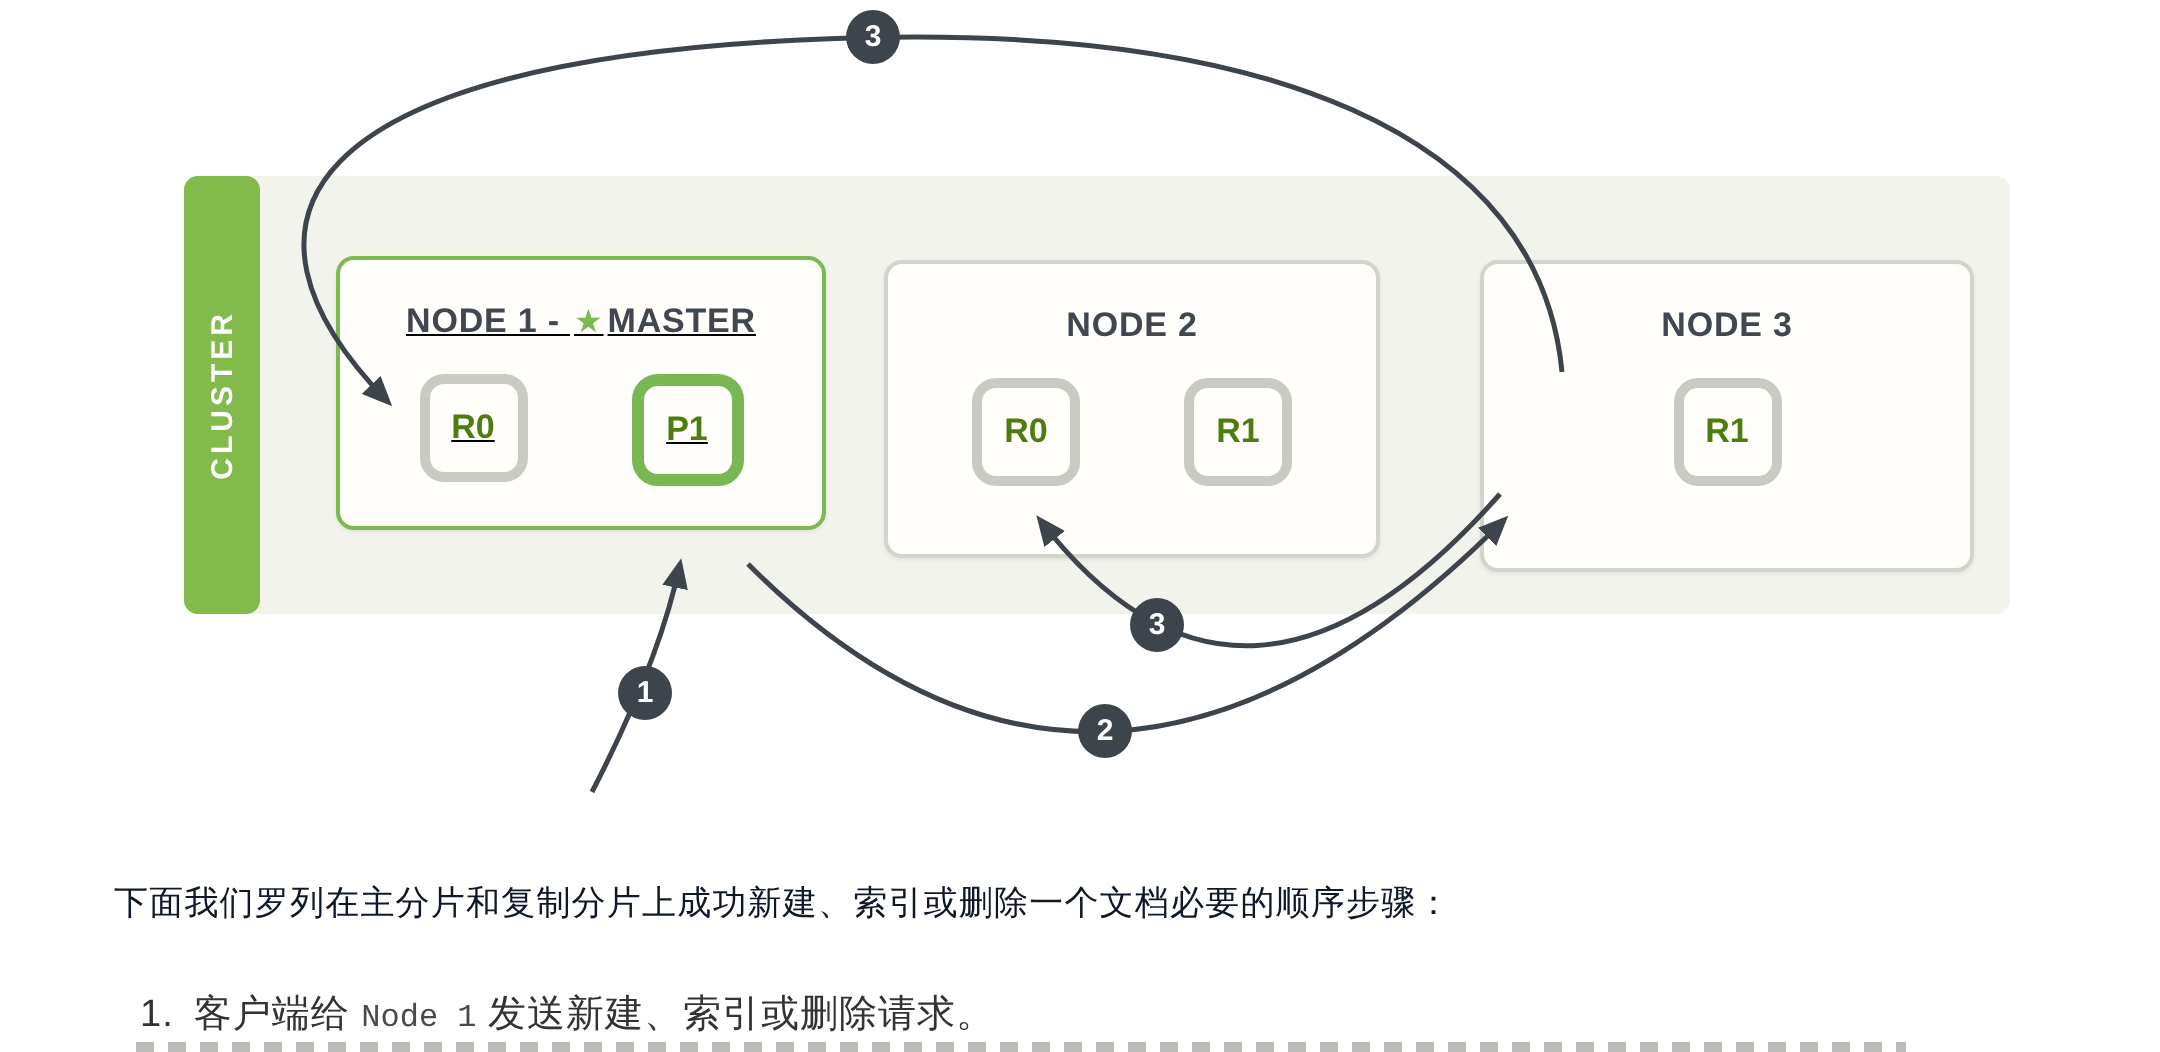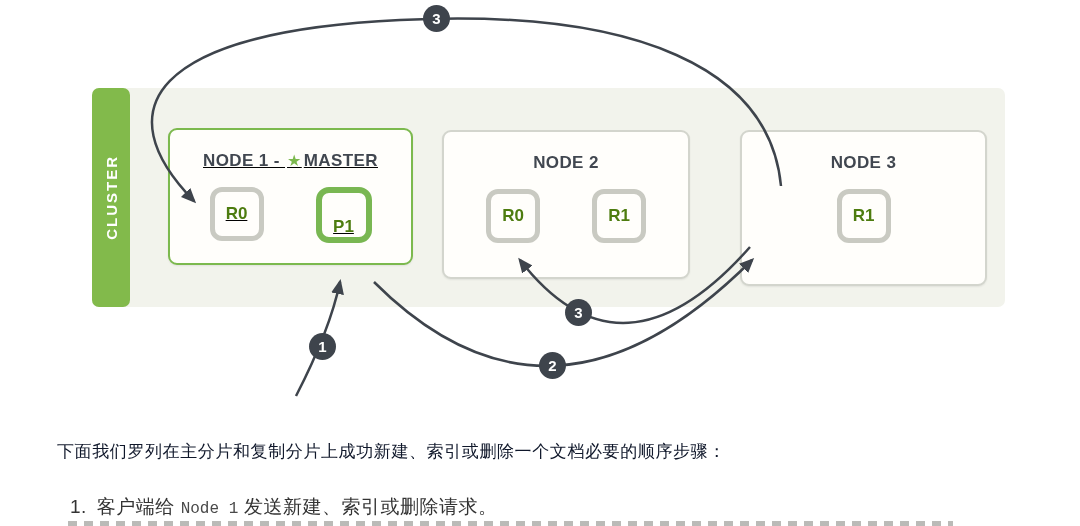--- a/index.html
+++ b/index.html
@@ -37,21 +37,21 @@
     letter-spacing:.4px;height:22px;line-height:22px;
   }
   .star{color:#7cb94e;font-size:16px;padding:0 2px;}
   .shards{display:flex;justify-content:center;gap:52px;margin-top:15px;}
   .shard{
     width:44px;height:44px;border-radius:12px;background:#fffefb;
     display:flex;align-items:center;justify-content:center;
     font-size:17px;font-weight:bold;color:#4d7c0f;
   }
   .shard.replica{border:5px solid #c9cac2;}
-  .shard.primary{border:6px solid #79b752;border-radius:13px;align-items:flex-end;}
+  .shard.primary{border:6px solid #79b752;border-radius:13px;}
   
   #arrows{position:absolute;left:0;top:0;width:1080px;height:526px;pointer-events:none;}
   
   .badge{
     position:absolute;width:27px;height:27px;border-radius:50%;
     background:#3e444c;color:#ffffff;font-size:15px;font-weight:bold;
     display:flex;align-items:center;justify-content:center;
   }
   #badge-3-top{left:423px;top:5px;}
   #badge-1{left:309px;top:333px;}

